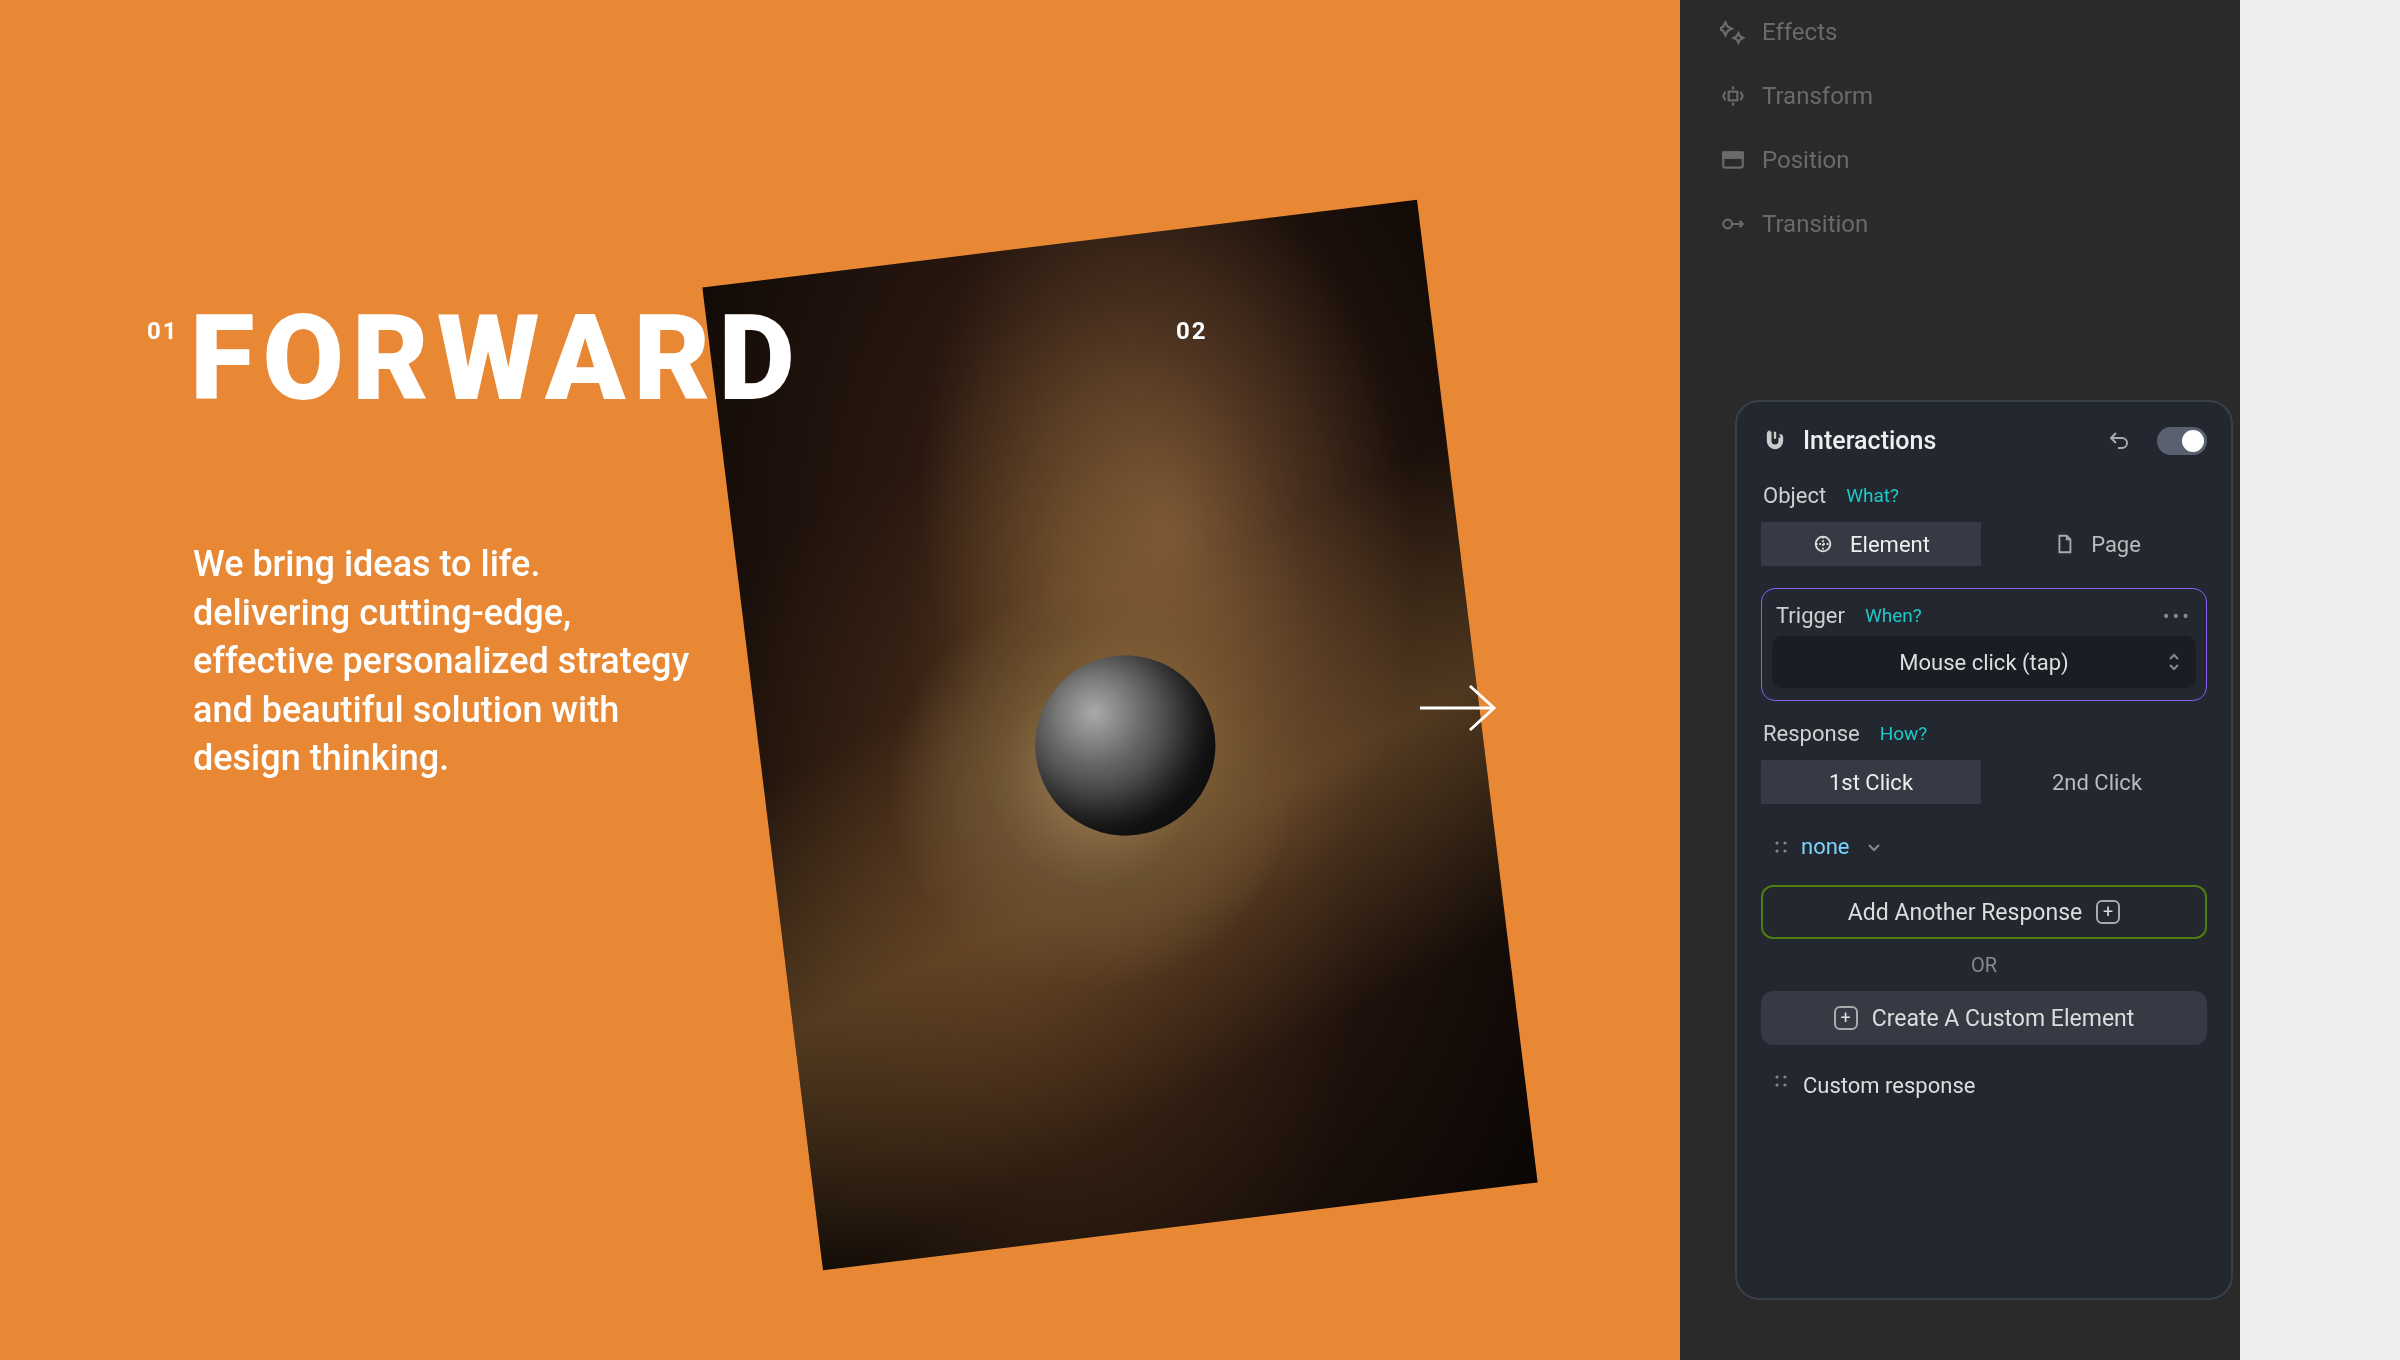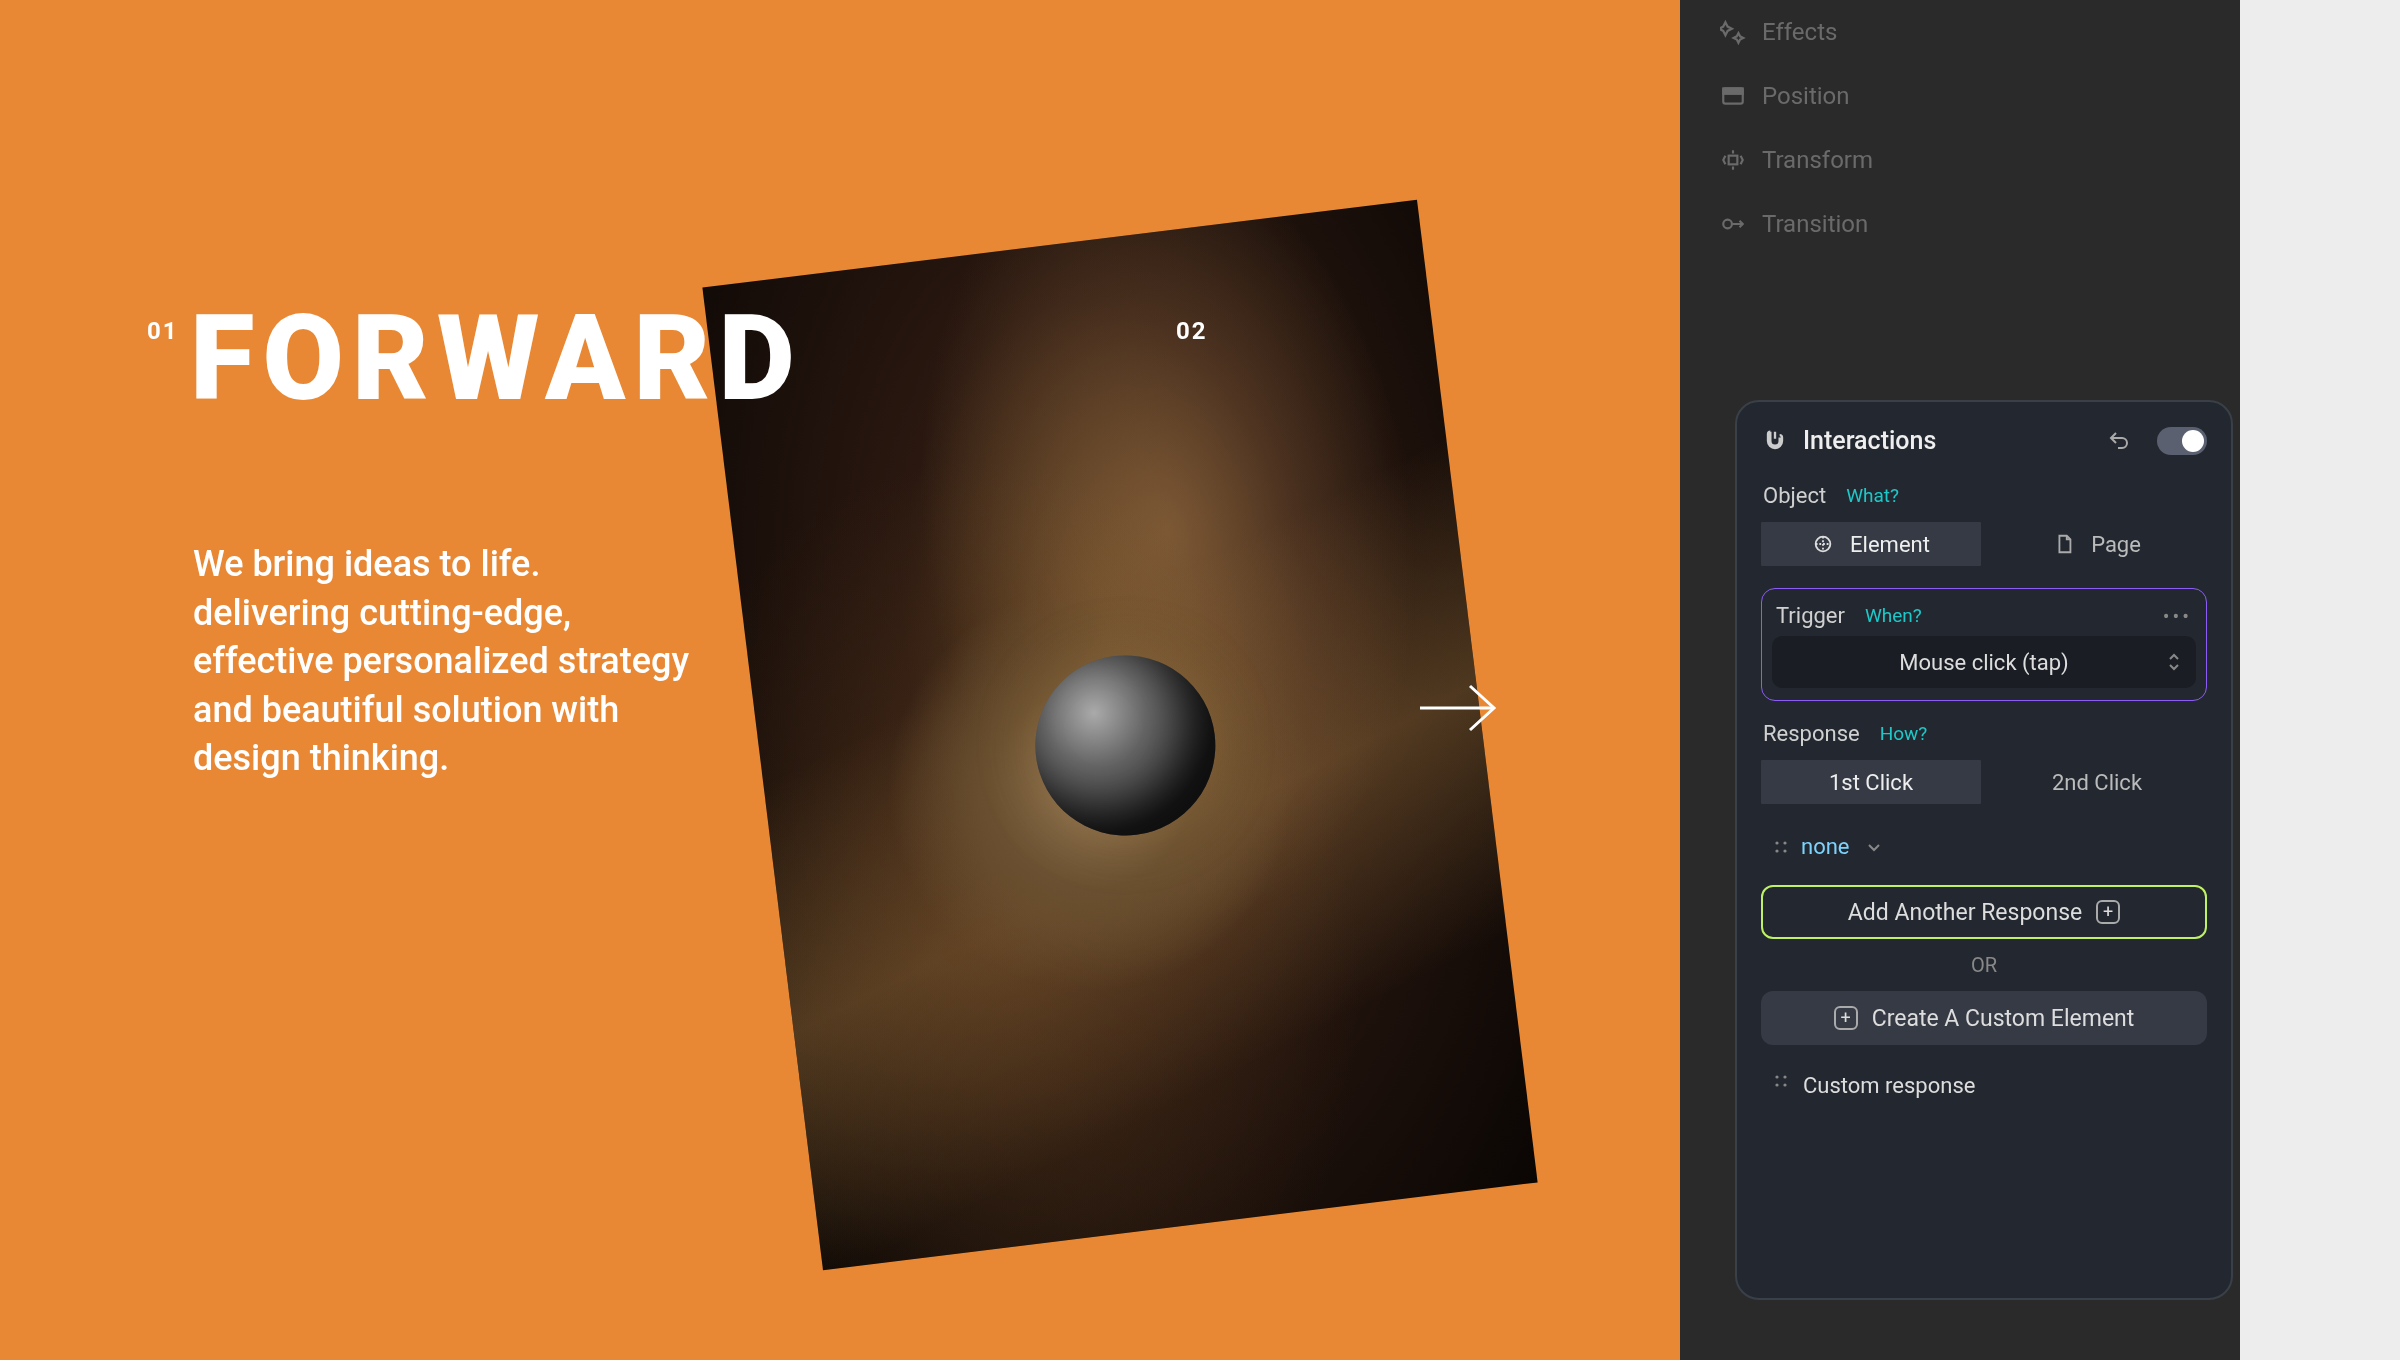--- a/index.html
+++ b/index.html
@@ -258,21 +258,21 @@
   align-items: center;
   gap: 12px;
   padding: 8px 4px 26px 12px;
   font-size: 22px;
   color: #7dd3fc;
 }
 .none-row .chev { color: #888; margin-left: 4px; }
 
 .add-response-btn {
   height: 54px;
-  border: 2px solid #bef264;
+  border: 2px solid #4d7c0f;
   border-radius: 12px;
   display: flex;
   align-items: center;
   justify-content: center;
   gap: 14px;
   font-size: 23px;
   color: #ddd;
   cursor: pointer;
   margin-bottom: 14px;
 }
@@ -348,31 +348,31 @@
 
 <div class="right-panel">
   <div class="property-row">
     <svg width="26" height="26" viewBox="0 0 24 24" fill="none" stroke="#6a6a6a" stroke-width="2">
         <path d="M5 3l2 4 4 2-4 2-2 4-2-4-4-2 4-2zM17 13l1.5 3 3 1.5-3 1.5-1.5 3-1.5-3-3-1.5 3-1.5z"></path>
       </svg>
     <span>Effects</span>
   </div>
   <div class="property-row">
     <svg width="26" height="26" viewBox="0 0 24 24" fill="none" stroke="#6a6a6a" stroke-width="2">
+        <path d="M12 3v3M12 18v3M5 8l-2 4 2 4M19 8l2 4-2 4"></path>
+        <rect x="8" y="8" width="8" height="8"></rect>
+      </svg>
+    <span>Transform</span>
+  </div>
+  <div class="property-row">
+    <svg width="26" height="26" viewBox="0 0 24 24" fill="none" stroke="#6a6a6a" stroke-width="2">
         <rect x="3" y="5" width="18" height="14" rx="2"></rect>
         <rect x="3" y="5" width="18" height="5" fill="#6a6a6a"></rect>
       </svg>
     <span>Position</span>
-  </div>
-  <div class="property-row">
-    <svg width="26" height="26" viewBox="0 0 24 24" fill="none" stroke="#6a6a6a" stroke-width="2">
-        <path d="M12 3v3M12 18v3M5 8l-2 4 2 4M19 8l2 4-2 4"></path>
-        <rect x="8" y="8" width="8" height="8"></rect>
-      </svg>
-    <span>Transform</span>
   </div>
   <div class="property-row">
     <svg width="26" height="26" viewBox="0 0 24 24" fill="none" stroke="#6a6a6a" stroke-width="2">
         <circle cx="7" cy="12" r="4"></circle>
         <path d="M11 12h10M18 9l3 3-3 3"></path>
       </svg>
     <span>Transition</span>
   </div>
 </div>
 

